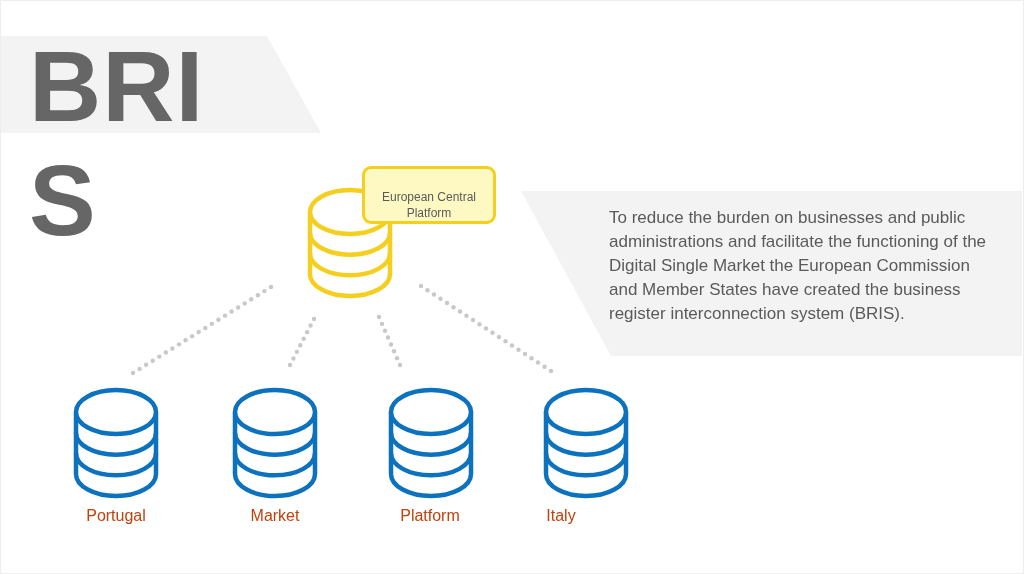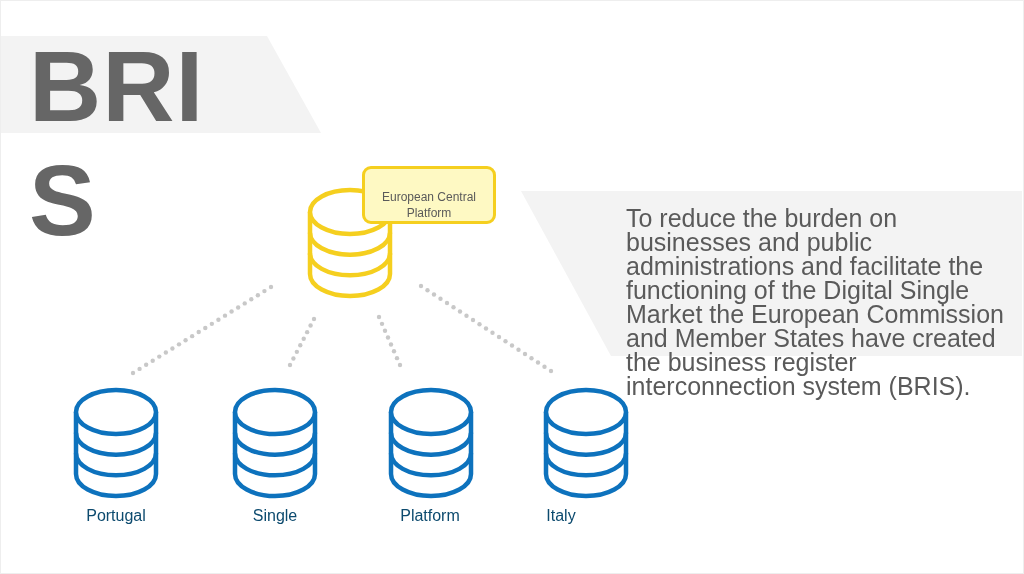--- a/index.html
+++ b/index.html
@@ -59,34 +59,34 @@
     .callout-text {
       margin-top: 7px;
       font-size: 12px;
       line-height: 16px;
       color: #5a5a5a;
       text-align: center;
       width: 110px;
     }
     .description {
       position: absolute;
-      left: 625px;
+      left: 608px;
       top: 205px;
       width: 380px;
-      font-size: 25px;
+      font-size: 17px;
       line-height: 24px;
       color: #5a5a5a;
     }
     .node-label {
       position: absolute;
       top: 506px;
       width: 120px;
       text-align: center;
       font-size: 16px;
-      color: #0c4a6e;
+      color: #c2410c;
     }
   </style>
 </head>
 <body>
 
 <div class="slide">
 
   <svg class="diagram" width="1024" height="574">
     <polygon points="0,35 266,35 320,132 0,132" fill="#f3f3f3"></polygon>
     <polygon points="520,190 1021,190 1021,355 610,355" fill="#f3f3f3"></polygon>
@@ -200,16 +200,16 @@
 
   <h1 class="title">BRIS</h1>
 
   <div class="callout">
     <div class="callout-text">European Central Platform</div>
   </div>
 
   <div class="description">To reduce the burden on businesses and public administrations and facilitate the functioning of the Digital Single Market the European Commission and Member States have created the business register interconnection system (BRIS).</div>
 
   <div class="node-label" style="left:55px;">Portugal</div>
-  <div class="node-label" style="left:214px;">Single</div>
+  <div class="node-label" style="left:214px;">Market</div>
   <div class="node-label" style="left:369px;">Platform</div>
   <div class="node-label" style="left:500px;">Italy</div>
 </div>
 
 </body></html>

